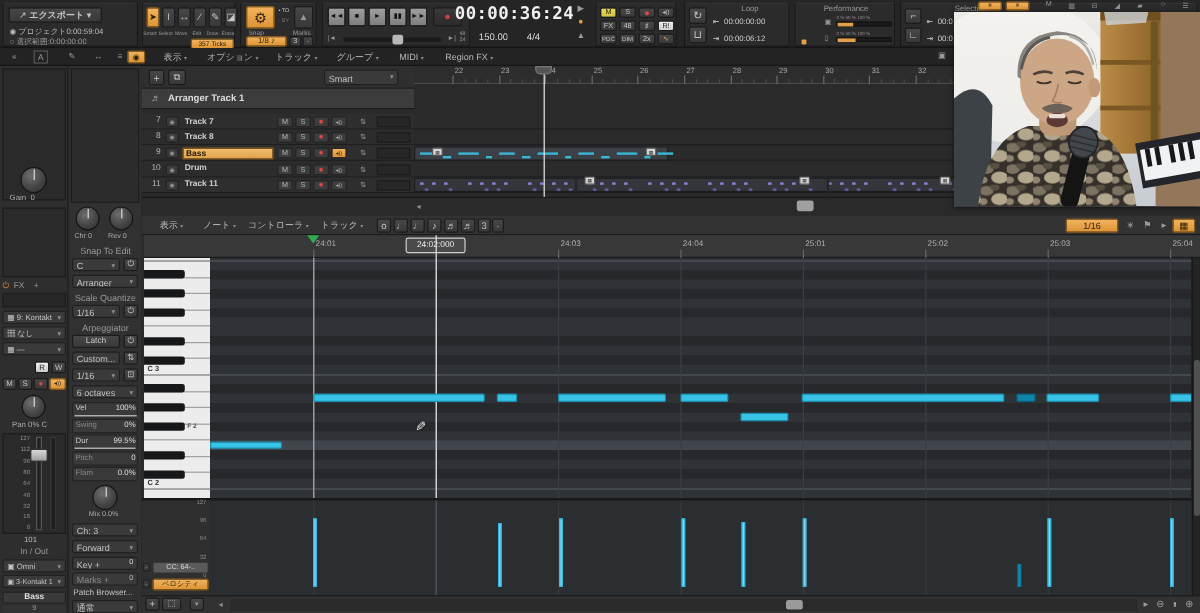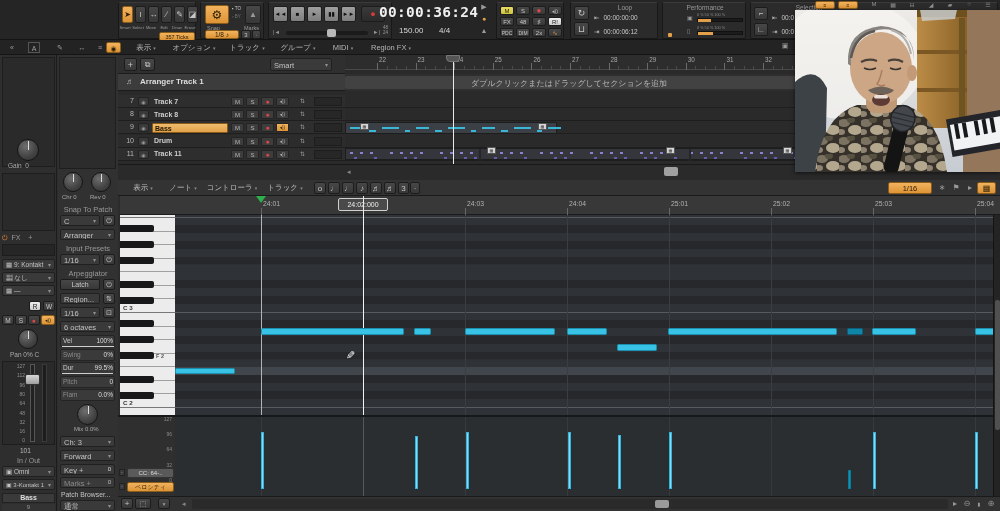--- a/index.html
+++ b/index.html
@@ -21,20 +21,29 @@
 .lbl{position:absolute;white-space:nowrap;overflow:hidden;}
 .mono{font-family:"DejaVu Sans Mono",monospace;}
 </style>
 </head>
 <body>
 
 <div id="root">
 
   <div class="abs" id="topbar" style="left:0;top:0;width:1000px;height:40px;background:#252525;border-bottom:1px solid #141414;"></div>
 
+  <div class="mod" style="left:2px;top:2px;width:113px;height:37px;">
+    <div class="btn" style="left:4px;top:3px;width:78px;height:13px;line-height:12px;font-size:7.5px;">
+      <span>↗</span>
+      <b>エクスポート</b>
+      <span>▾</span>
+    </div>
+    <div class="lbl" style="left:5px;top:19px;font-size:6.5px;color:#bbb;">◉ <span>プロジェクト</span><span>0:00:59:04</span></div>
+    <div class="lbl" style="left:5px;top:28px;font-size:6.5px;color:#999;">○ <span>選択範囲</span>:<span>0:00:00:00</span></div>
+  </div>
 
   <div class="mod" id="toolsmod" style="left:118px;top:2px;width:78px;height:37px;">
       <div class="abs btn orange" style="left: 3px; top: 3px; width: 11px; height: 17px; font-size: 8px; line-height: 16px;">➤</div>
       <div class="abs" style="left: -1px; top: 22px; width: 14px; height: 6px; font-size: 4.2px; color: rgb(154, 154, 154); text-align: center;">Smart</div>
       <div class="abs btn" style="left: 16px; top: 3px; width: 11px; height: 17px; font-size: 8px; line-height: 16px;">I</div>
       <div class="abs" style="left: 12px; top: 22px; width: 14px; height: 6px; font-size: 4.2px; color: rgb(154, 154, 154); text-align: center;">Select</div>
       <div class="abs btn" style="left: 29px; top: 3px; width: 11px; height: 17px; font-size: 8px; line-height: 16px;">↔</div>
       <div class="abs" style="left: 25px; top: 22px; width: 14px; height: 6px; font-size: 4.2px; color: rgb(154, 154, 154); text-align: center;">Move</div>
       <div class="abs btn" style="left: 42px; top: 3px; width: 11px; height: 17px; font-size: 8px; line-height: 16px;">∕</div>
       <div class="abs" style="left: 38px; top: 22px; width: 14px; height: 6px; font-size: 4.2px; color: rgb(154, 154, 154); text-align: center;">Edit</div>
@@ -203,31 +212,31 @@
     <div class="abs" style="left:58px;top:0;width:60px;height:456px;background:#313131;">
       <div class="abs" style="left:1px;top:2px;width:57px;height:112px;background:#2c2c2c;border:1px solid #1e1e1e;"></div>
       <div class="knob" style="left:5px;top:117px;width:20px;height:20px;">
           <i></i>
         </div>
       <div class="knob" style="left:33px;top:117px;width:20px;height:20px;">
           <i></i>
         </div>
       <div class="lbl" style="left:4px;top:139px;font-size:6px;color:#aaa;"><span>Chr</span> <span>0</span></div>
       <div class="lbl" style="left:32px;top:139px;font-size:6px;color:#aaa;"><span>Rev</span> <span>0</span></div>
-      <div class="hdr" style="left:0;top:150px;width:60px;">Snap To Patch</div>
+      <div class="hdr" style="left:0;top:150px;width:60px;">Snap To Edit</div>
       <div class="dd" style="left:2px;top:160px;width:40px;height:11px;"><span>C</span><span class="car">▾</span></div>
       <div class="btn" style="left:45px;top:160px;width:12px;height:11px;font-size:7px;line-height:10px;">⏻</div>
       <div class="dd" style="left:2px;top:174px;width:55px;height:11px;"><span>Arranger</span><span class="car">▾</span></div>
-      <div class="hdr" style="left:0;top:189px;width:60px;">Input Presets</div>
+      <div class="hdr" style="left:0;top:189px;width:60px;">Scale Quantize</div>
       <div class="dd" style="left:2px;top:199px;width:40px;height:11px;"><span>1/16</span><span class="car">▾</span></div>
       <div class="btn" style="left:45px;top:199px;width:12px;height:11px;font-size:7px;line-height:10px;">⏻</div>
       <div class="hdr" style="left:0;top:214px;width:60px;">Arpeggiator</div>
       <div class="btn" style="left:2px;top:224px;width:40px;height:11px;font-size:7px;line-height:10px;">Latch</div>
       <div class="btn" style="left:45px;top:224px;width:12px;height:11px;font-size:7px;line-height:10px;">⏻</div>
-      <div class="dd" style="left:2px;top:238px;width:40px;height:11px;"><span>Region...</span></div>
+      <div class="dd" style="left:2px;top:238px;width:40px;height:11px;"><span>Custom...</span></div>
       <div class="btn" style="left:45px;top:238px;width:12px;height:11px;font-size:7px;line-height:10px;">⇅</div>
       <div class="dd" style="left:2px;top:252px;width:40px;height:11px;"><span>1/16</span><span class="car">▾</span></div>
       <div class="btn" style="left:45px;top:252px;width:12px;height:11px;font-size:7px;line-height:10px;">⊡</div>
       <div class="dd" style="left:2px;top:266px;width:55px;height:11px;"><span>6 octaves</span><span class="car">▾</span></div>
       <div class="abs" id="arpsliders" style="left:2px;top:280px;width:55px;height:67px;">
           <div class="abs" style="left: 0px; top: 0px; width: 55px; height: 12px; background: rgb(58, 58, 58); border: 1px solid rgb(36, 36, 36); border-radius: 2px;">
             <div class="abs" style="left: 2px; top: 1px; width: 26px; height: 8px; font-size: 6.5px; color: rgb(204, 204, 204);">Vel</div>
             <div class="abs" style="left: 24px; top: 1px; width: 28px; height: 8px; font-size: 6.5px; color: rgb(221, 221, 221); text-align: right;">100%</div>
             <div class="abs" style="left: 1px; top: 9.5px; width: 52px; height: 1.6px; background: rgb(207, 207, 207);"></div>
           </div>
@@ -325,25 +334,20 @@
       <div class="abs" style="left: 420px; top: 1px; width: 20px; height: 7px; font-size: 6.3px; color: rgb(168, 168, 168);">32</div>
       <div class="abs" style="left: 418px; top: 8px; width: 1px; height: 7px; background: rgb(106, 106, 106);"></div>
       <div class="abs" style="left: 427.65px; top: 11px; width: 1px; height: 4px; background: rgb(74, 74, 74);"></div>
       <div class="abs" style="left: 437.3px; top: 11px; width: 1px; height: 4px; background: rgb(74, 74, 74);"></div>
       <div class="abs" style="left: 446.95px; top: 11px; width: 1px; height: 4px; background: rgb(74, 74, 74);"></div>
     </div>
 
   <div class="abs" style="left:118px;top:74px;width:227px;height:17px;background:#3c3c3c;border-bottom:1px solid #1b1b1b;">
     <span class="abs" style="left:8px;top:3px;font-size:8px;color:#aaa;">♬</span>
     <span class="abs" style="left:22px;top:3px;font-size:8px;font-weight:bold;color:#ddd;">Arranger Track 1</span>
-  </div>
-  <div class="abs" style="left:345px;top:74px;width:655px;height:17px;background:#2e2e2e;">
-    <div class="abs" style="left:0;top:2px;width:655px;height:13px;background:#424242;border-radius:2px;">
-      <div class="abs" style="left:0;top:2px;width:448px;text-align:center;font-size:8px;color:#b9b9b9;">ダブルクリックまたはドラッグしてセクションを追加</div>
-    </div>
   </div>
   <div class="abs" id="tracklist" style="left:118px;top:95px;width:227px;height:66px;">
       <div class="abs" style="left: 0px; top: 0px; width: 227px; height: 13px; background: rgb(46, 46, 46); border-bottom: 1px solid rgb(30, 30, 30);">
         <div class="abs" style="left: 2px; top: 2px; width: 14px; height: 9px; font-size: 7px; color: rgb(184, 184, 184); text-align: right;">7</div>
         <div class="abs" style="left: 20px; top: 2px; width: 11px; height: 9px; background: rgb(58, 58, 58); border: 1px solid rgb(34, 34, 34); border-radius: 2px; font-size: 5px; color: rgb(153, 153, 153); text-align: center; line-height: 8px;">◉</div>
         <div class="abs" style="left: 34px; top: 1.5px; width: 76px; height: 10px; font-size: 7px; font-weight: bold; color: rgb(207, 207, 207); line-height: 10px; padding-left: 2px;">Track 7</div>
         <div class="abs chip" style="left: 113px; top: 2px; width: 13px; height: 9px;">M</div>
         <div class="abs chip" style="left: 128px; top: 2px; width: 13px; height: 9px;">S</div>
         <div class="abs chip" style="left: 143px; top: 2px; width: 13px; height: 9px; color: rgb(224, 69, 69); font-size: 7px;">●</div>
         <div class="abs chip" style="left: 158px; top: 2px; width: 13px; height: 9px; font-size: 4.5px;">◂))</div>

